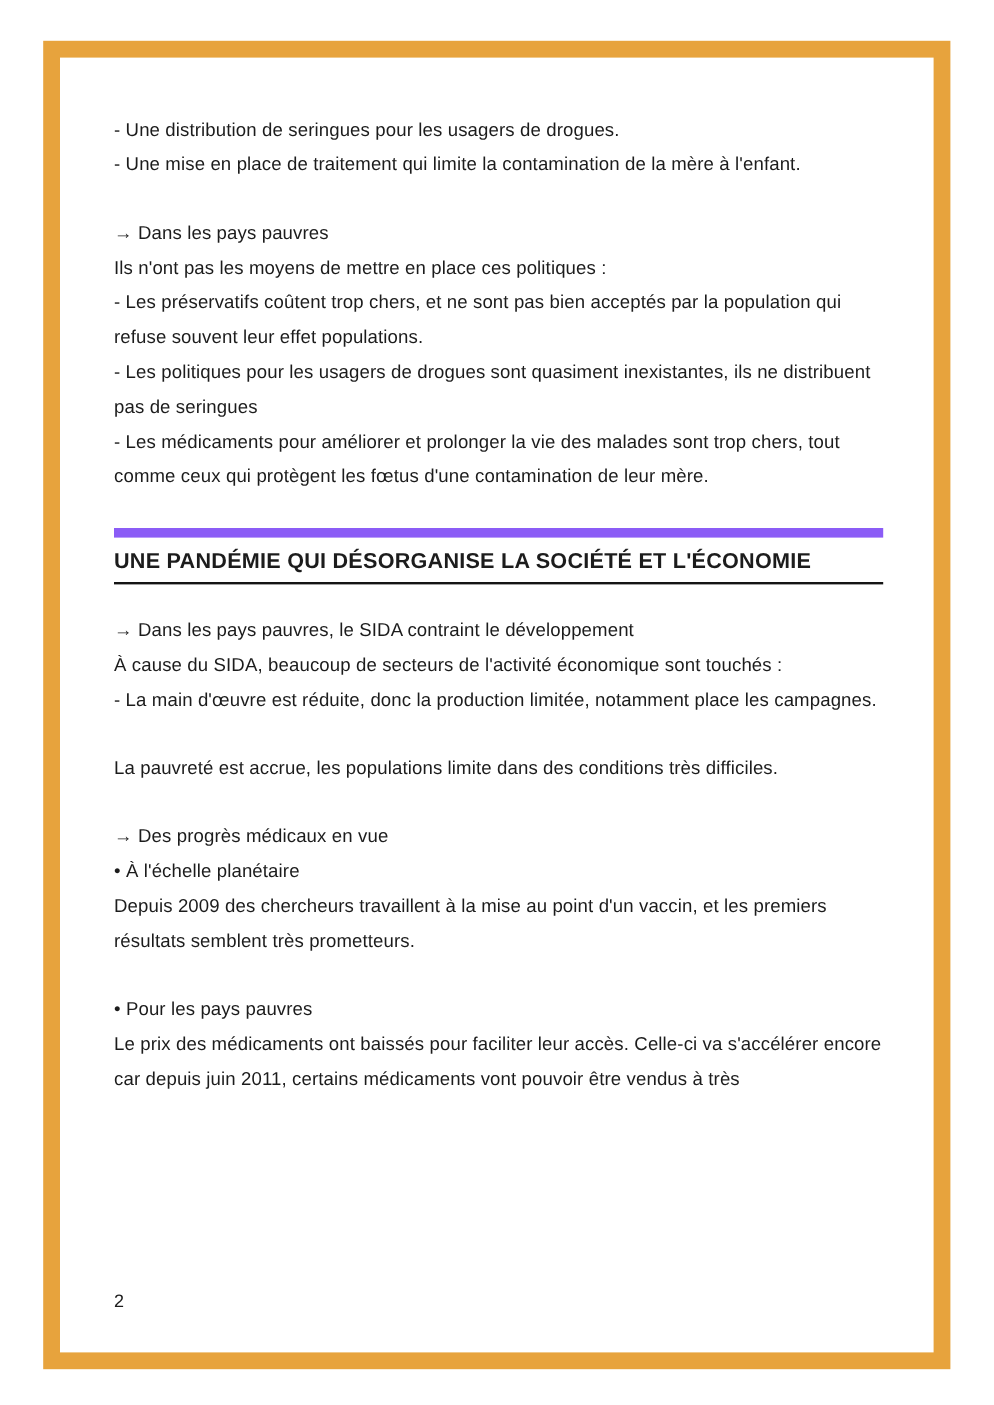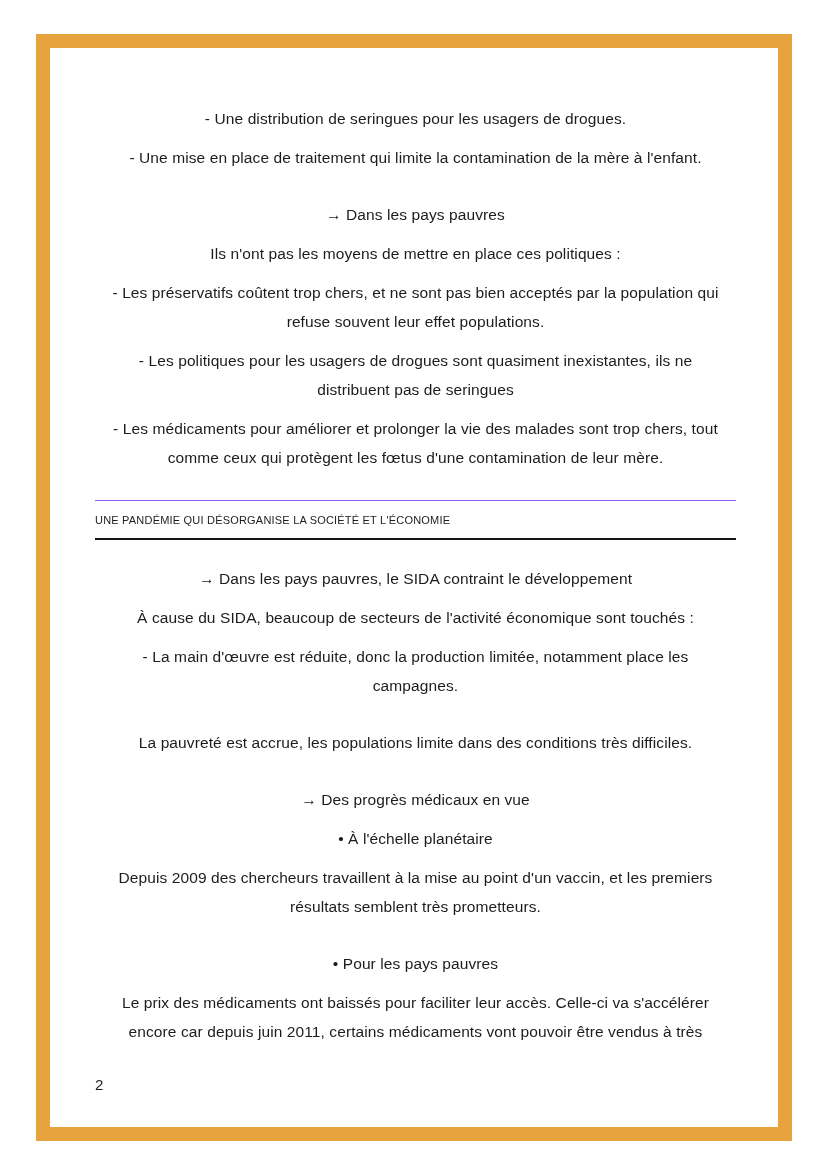--- a/index.html
+++ b/index.html
@@ -25,33 +25,32 @@
   .inner {
     width: 100%;
     height: 100%;
     padding: 46px 42px 26px 45px;
     display: flex;
     flex-direction: column;
   }
   .content { flex: 1 1 auto; }
   .para { margin: 0 0 28px 0; }
   .line {
-    margin: 10px;
+    margin: 0;
     font-size: 15.5px;
     line-height: 29px;
     letter-spacing: 0.1px;
-    text-align: center;
   }
   .heading {
     margin: 2px 0 24px 0;
-    border-top: 1px solid #8b5cf6;
+    border-top: 8px solid #8b5cf6;
     border-bottom: 2px solid #141414;
     padding: 9px 0 8px 0;
-    font-size: 11px;
-    font-weight: 400;
+    font-size: 18px;
+    font-weight: 700;
     letter-spacing: 0.2px;
     line-height: 20px;
   }
   .footer {
     flex: 0 0 auto;
     margin-top: auto;
     font-size: 15px;
     line-height: 20px;
     padding-bottom: 6px;
   }

